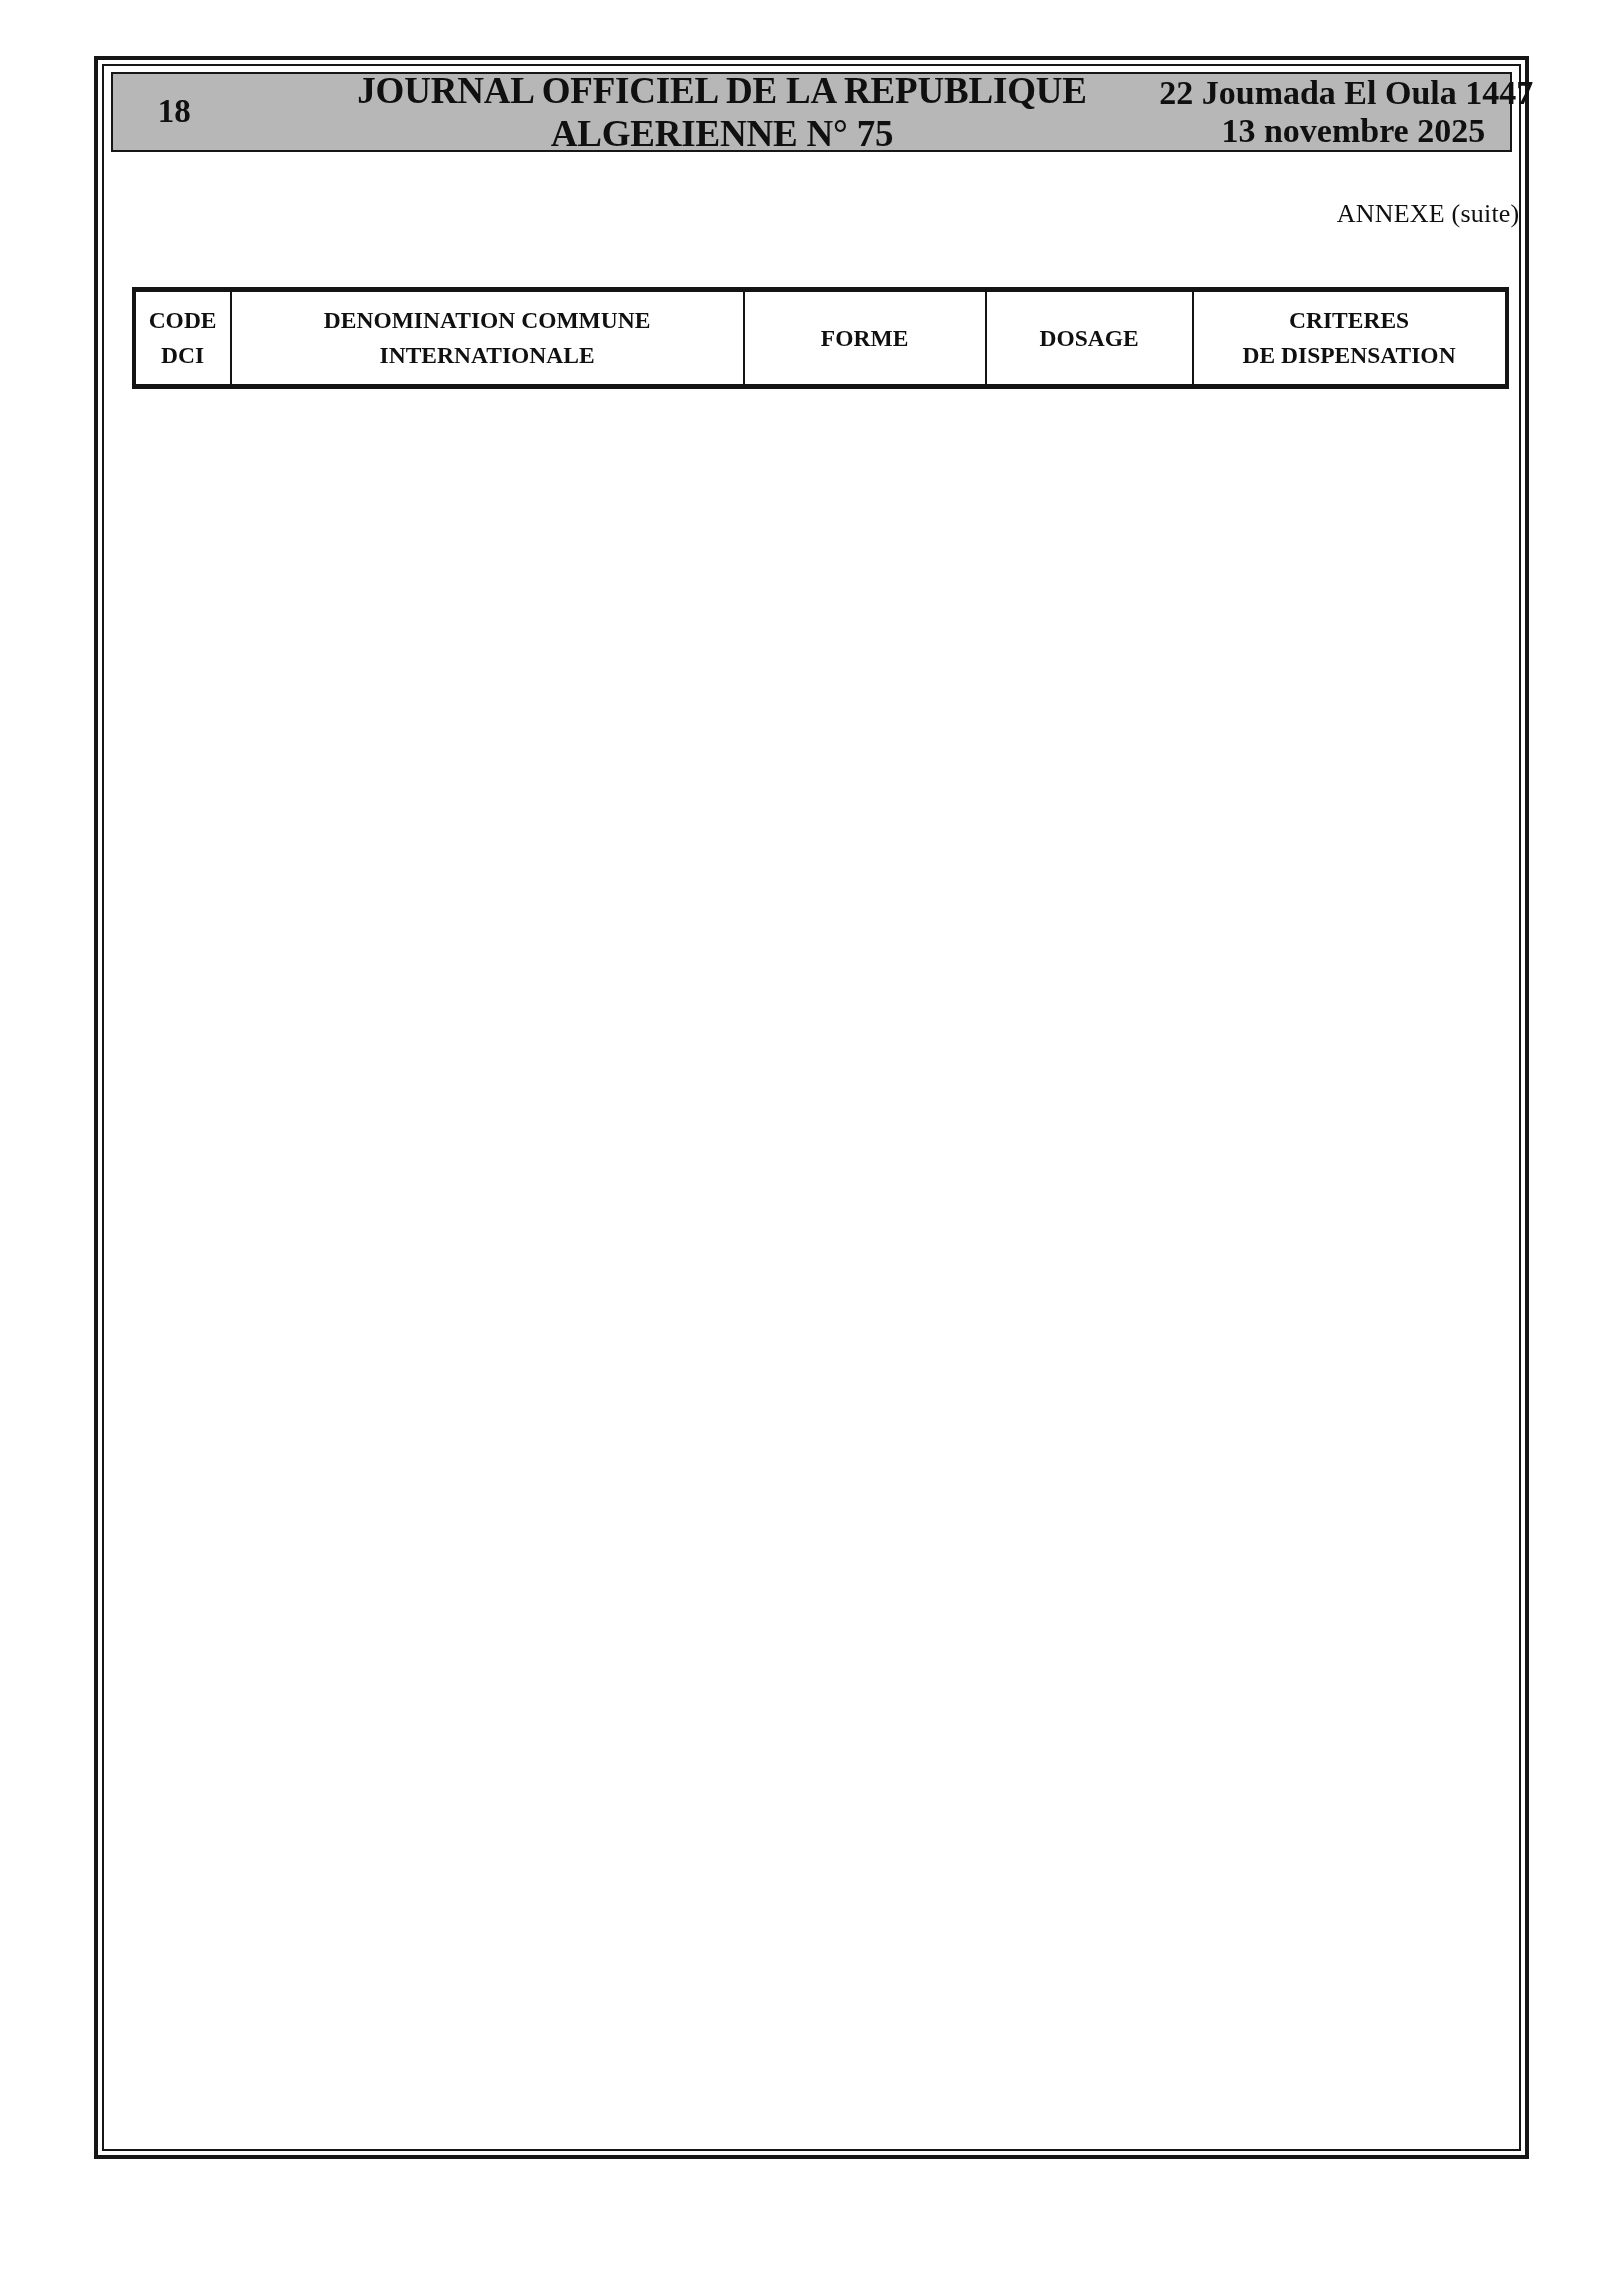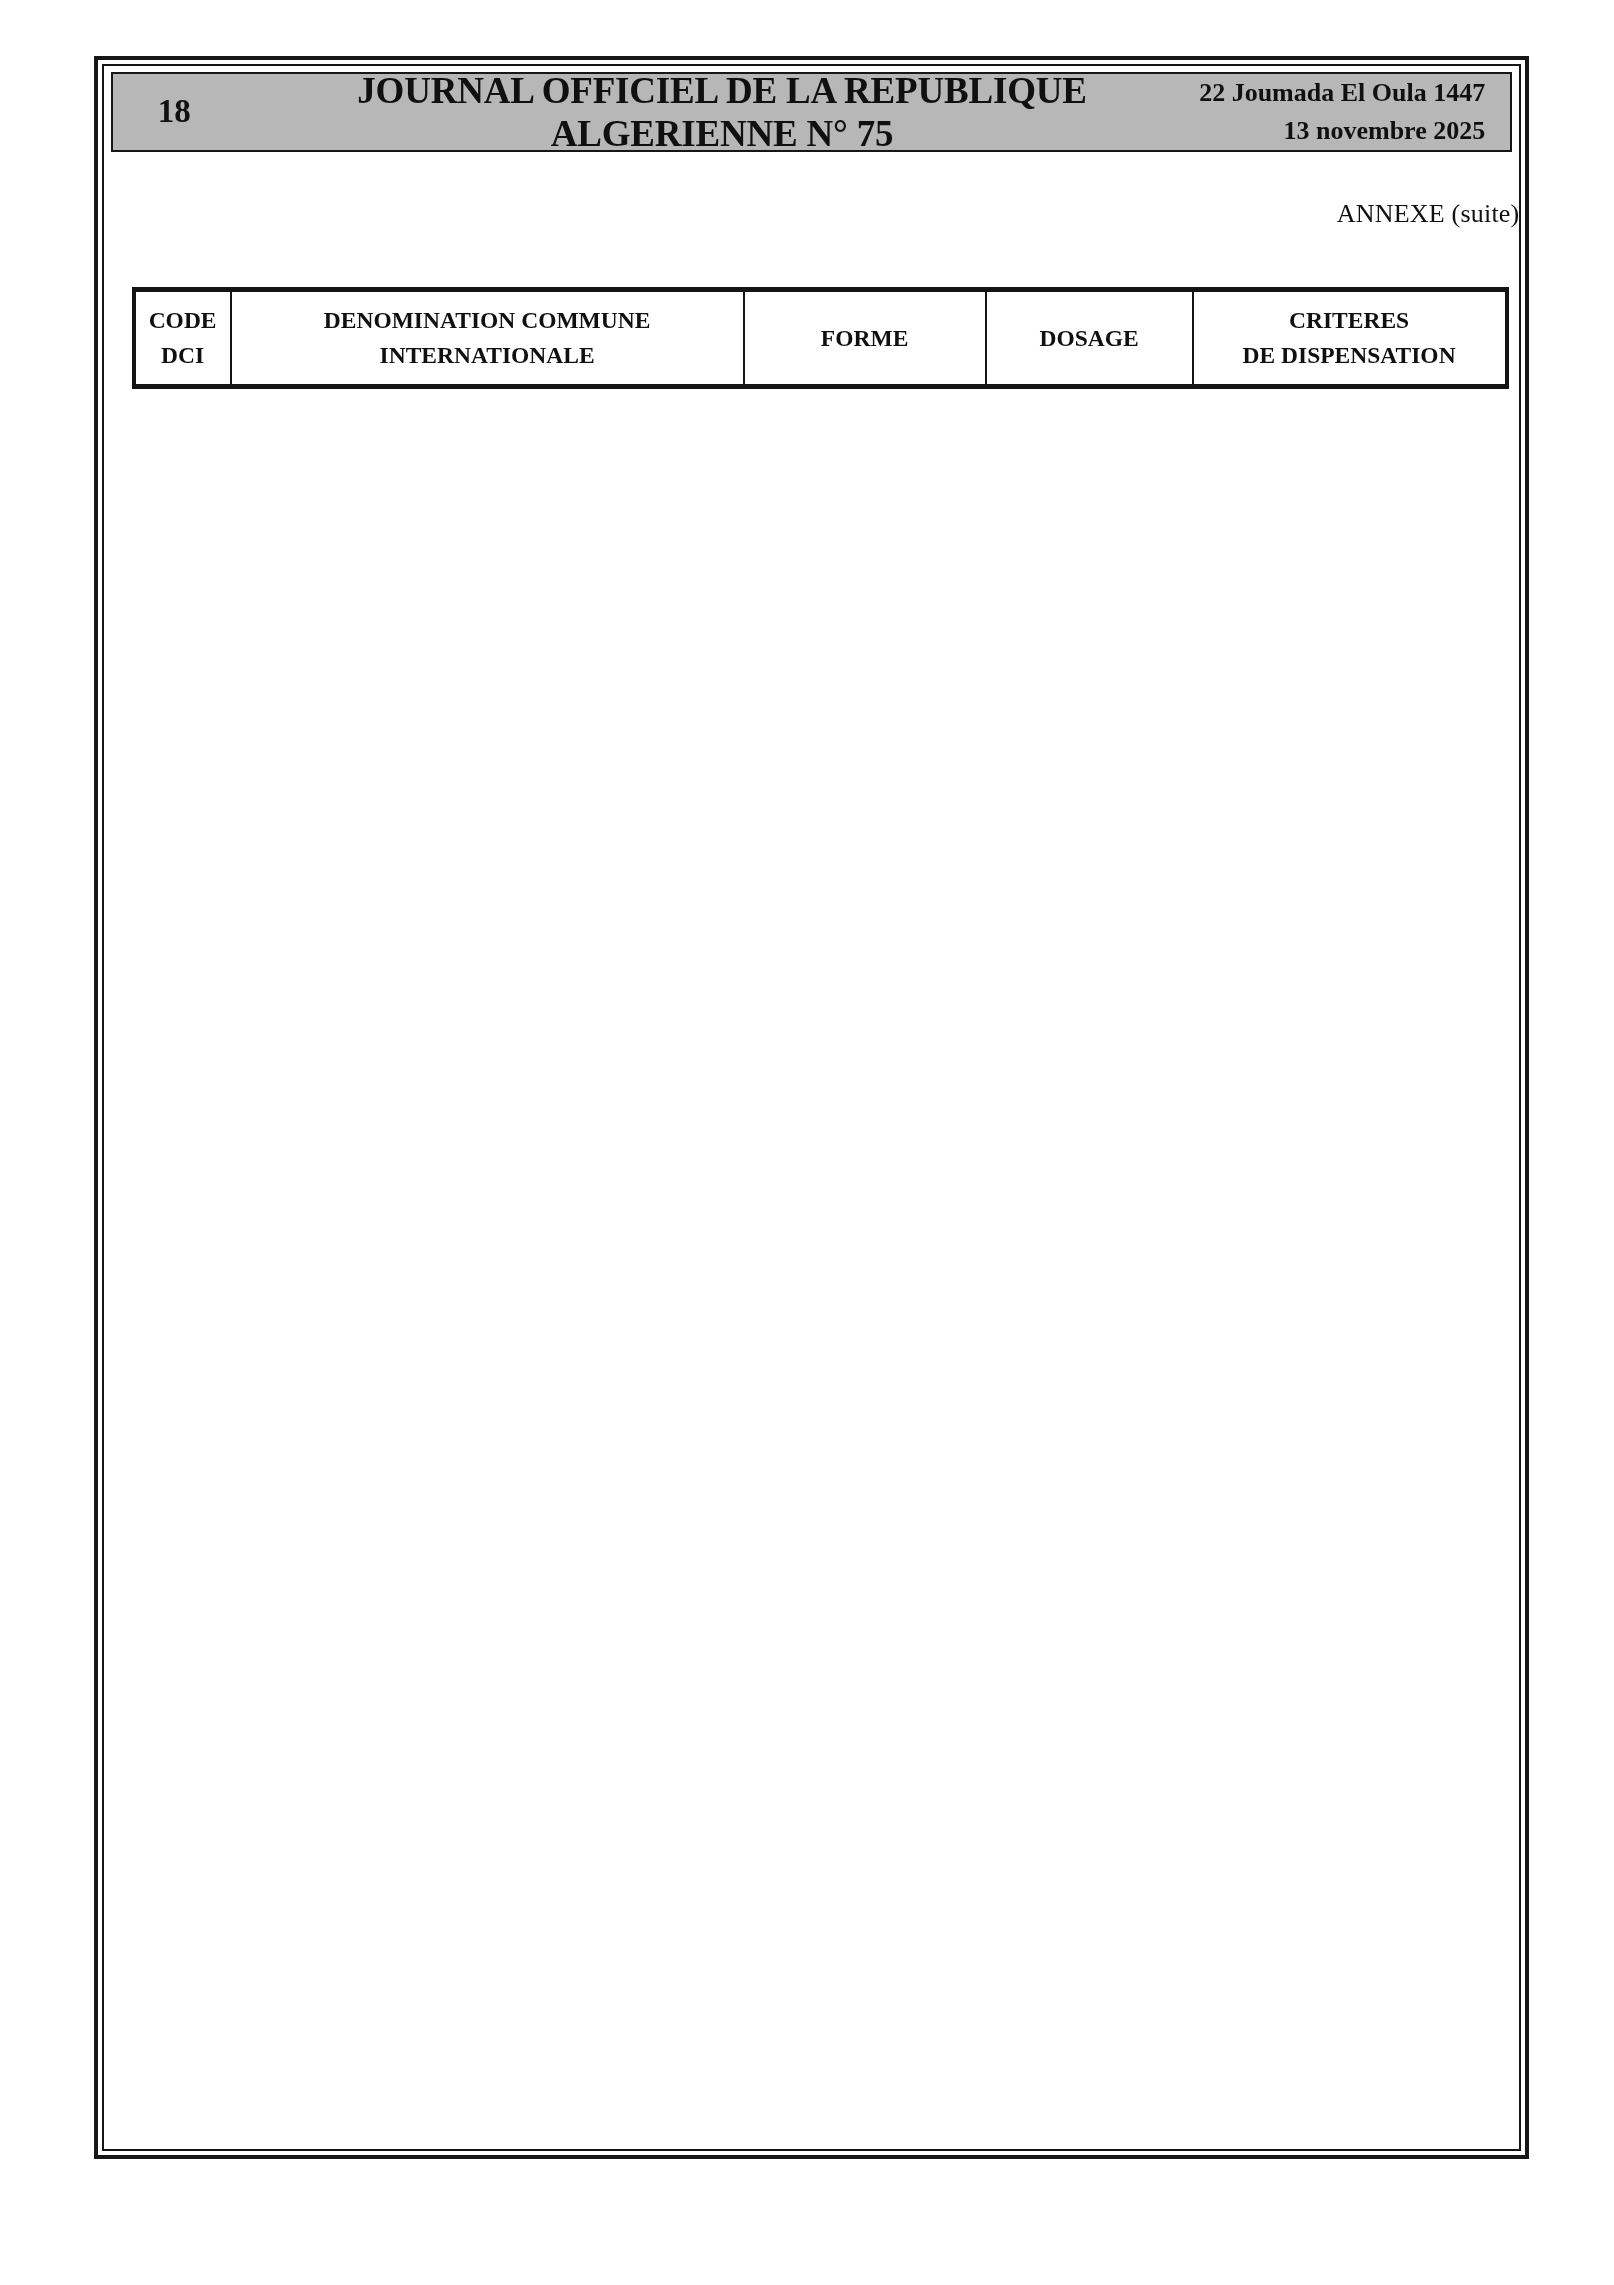--- a/index.html
+++ b/index.html
@@ -23,21 +23,21 @@
   
   .band{
     margin:6.3px 7.2px 0 7.2px;
     height:76px;
     background:#b7b7b7;
     border:2.7px solid #161616;
     display:flex;align-items:center;
   }
   .band-page{width:127px;padding-left:45px;font-size:33px;font-weight:bold;}
   .band-title{flex:1;text-align:center;font-size:37px;font-weight:bold;letter-spacing:-0.2px;}
-  .band-dates{width:326px;text-align:right;padding-right:25px;font-size:26px;font-weight:bold;line-height:38px;white-space:nowrap;}
+  .band-dates{width:326px;text-align:right;padding-right:25px;font-size:34px;font-weight:bold;line-height:38px;white-space:nowrap;}
   
   .annexe{
     text-align:right;
     margin-top:47px;
     font-size:26px;
     letter-spacing:0.2px;
   }
   
   table.dci{
     border-collapse:collapse;

